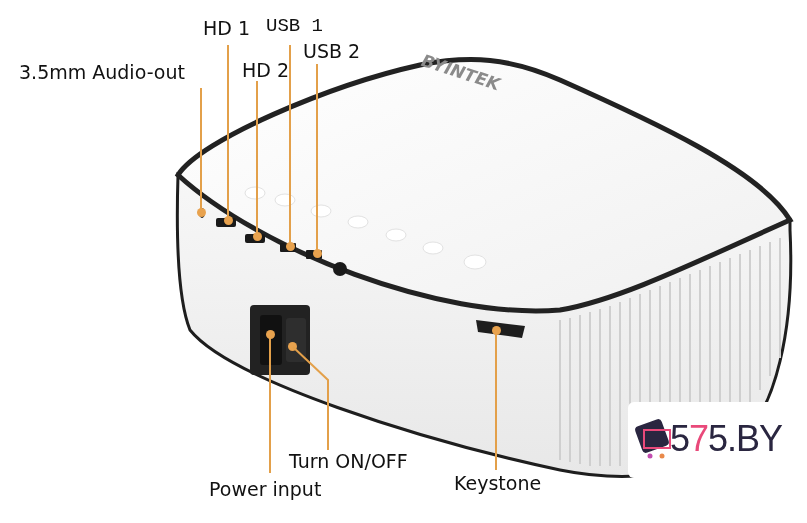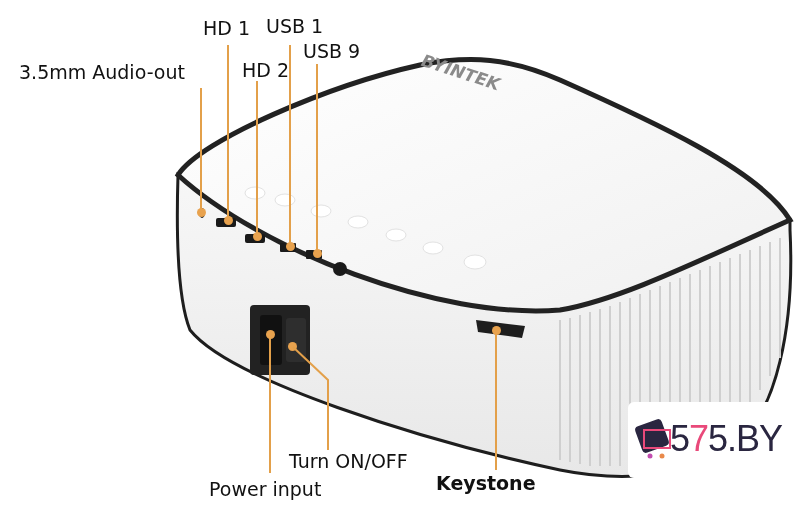--- a/index.html
+++ b/index.html
@@ -101,25 +101,25 @@
   <div class="dot" style="left:288px;top:342px;"></div>
   <svg style="position:absolute;left:0;top:0" width="807" height="523">
     <polyline points="293,347 328,380 328,450" fill="none" stroke="#e3a04a" stroke-width="2"></polyline>
   </svg>
   <div class="leader" style="left:495px;top:330px;height:140px;"></div>
   <div class="dot" style="left:492px;top:326px;"></div>
 
   <div class="label" style="left:19px;top:63px;text-align:right;">3.5mm Audio-out</div>
   <div class="label" style="left:203px;top:19px;">HD 1</div>
   <div class="label" style="left:234px;top:61px;margin-left:8px;">HD 2</div>
-  <div class="label" style="left:266px;top:17px;">USB 1</div>
-  <div class="label" style="left:303px;top:42px;">USB 9</div>
+  <div class="label" style="left:266px;top:17px;font-family:Liberation Mono, monospace;">USB 1</div>
+  <div class="label" style="left:303px;top:42px;">USB 2</div>
   <div class="label" style="left:209px;top:480px;">Power input</div>
   <div class="label" style="left:289px;top:452px;">Turn ON/OFF</div>
-  <div class="label" style="left:436px;top:474px;font-weight:bold;">Keystone</div>
+  <div class="label" style="left:454px;top:474px;">Keystone</div>
 
   <div class="logo-box">
     <svg width="44" height="50" style="position:absolute;left:4px;top:14px">
       <rect x="6" y="6" width="28" height="28" rx="4" transform="rotate(-20 20 20)" fill="#2a2640"></rect>
       <rect x="12" y="14" width="26" height="18" fill="none" stroke="#e9497a" stroke-width="2"></rect>
       <circle cx="18" cy="40" r="2.5" fill="#c24db0"></circle>
       <circle cx="30" cy="40" r="2.5" fill="#e9894a"></circle>
     </svg>
     <div class="logo-text"><span>5</span><span class="seven">7</span><span>5.BY</span></div>
   </div>

